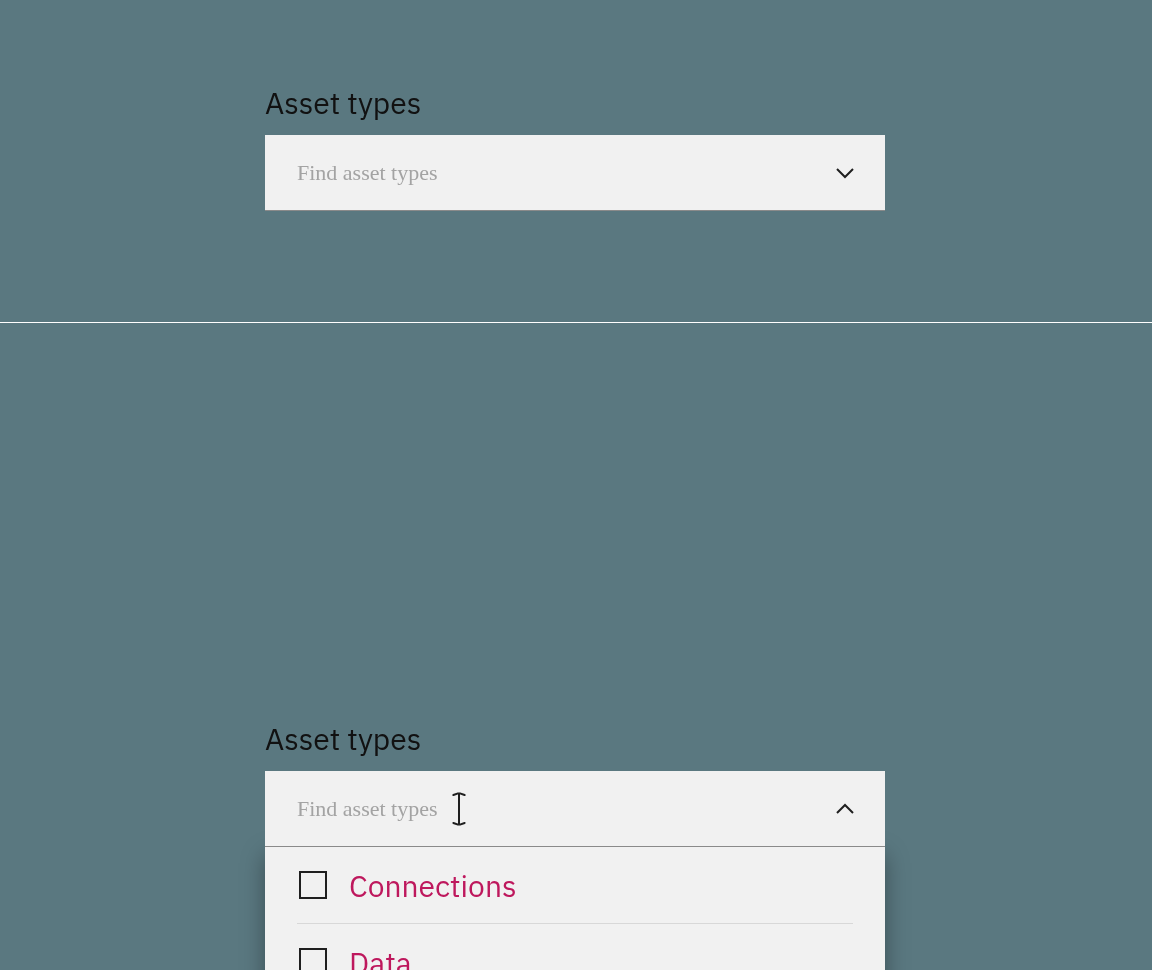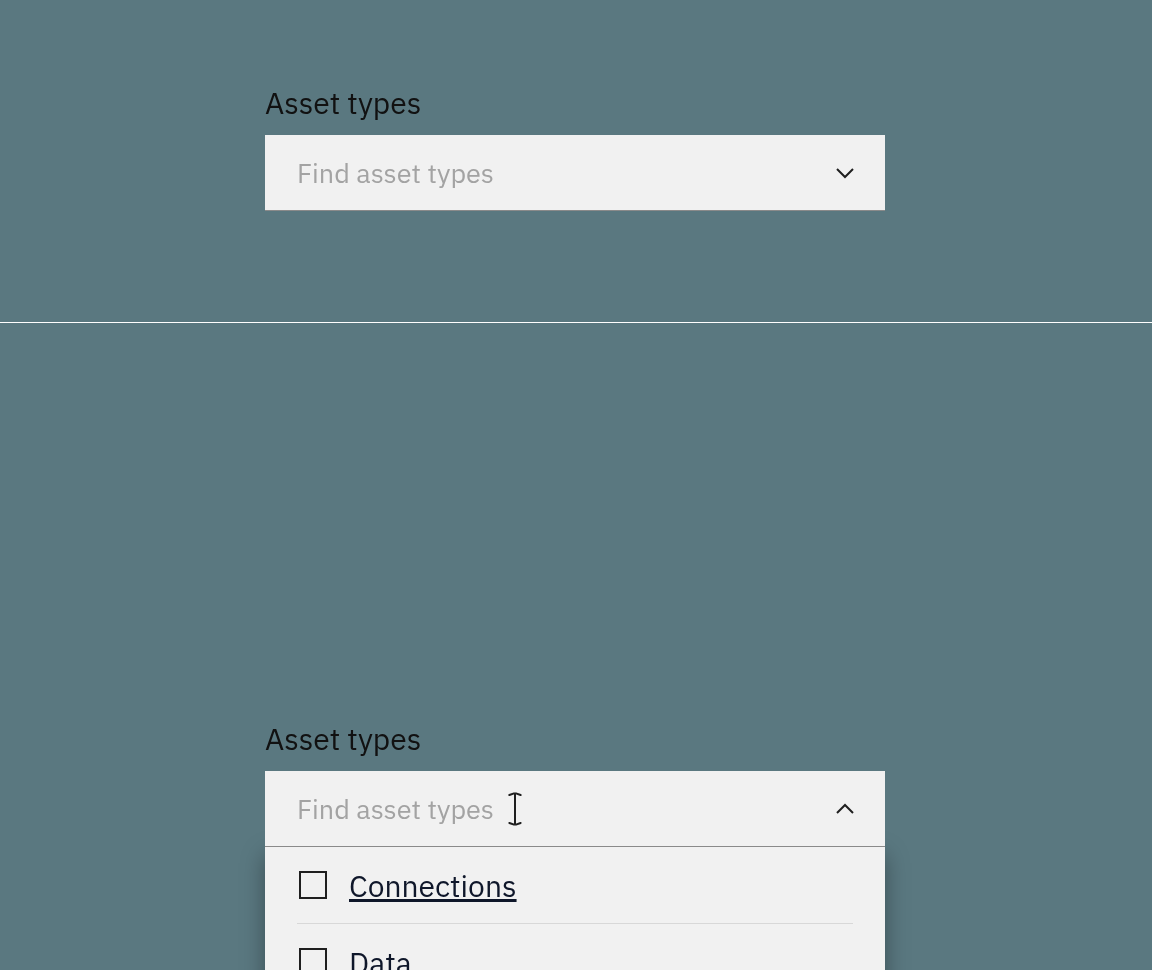--- a/index.html
+++ b/index.html
@@ -50,23 +50,24 @@
     height: 76px;
     background: #f1f1f1;
     border-bottom: 1px solid #8a8a8a;
     display: flex;
     align-items: center;
     padding: 0 26px 0 32px;
     position: relative;
   }
   .combo .placeholder {
     flex: 1;
-    font-size: 27px;
+    font-size: 22px;
     color: #a3a3a3;
     font-weight: 400;
+    font-family: Liberation Serif, serif;
   }
   .combo .caret {
     width: 28px; height: 28px;
     display: flex; align-items: center; justify-content: center;
     color: #1f1f1f;
   }
   .combo .caret svg { width: 24px; height: 24px; }
 
   .text-cursor {
     position: relative;
@@ -111,22 +112,21 @@
   .opt-row + .rule {}
   .checkbox {
     width: 28px; height: 28px;
     border: 2px solid #1f1f1f;
     margin-right: 22px;
     flex: 0 0 28px;
     background: transparent;
   }
   .opt-label {
     font-size: 30px;
-    color: #0f172a;
-    text-decoration: underline;
+    color: #be185d;
   }
 </style>
 </head>
 <body>
 
 <div class="panel-top">
   <div class="field-wrap top">
     <div class="field-label">Asset types</div>
     <div class="combo">
       <span class="placeholder">Find asset types</span>

